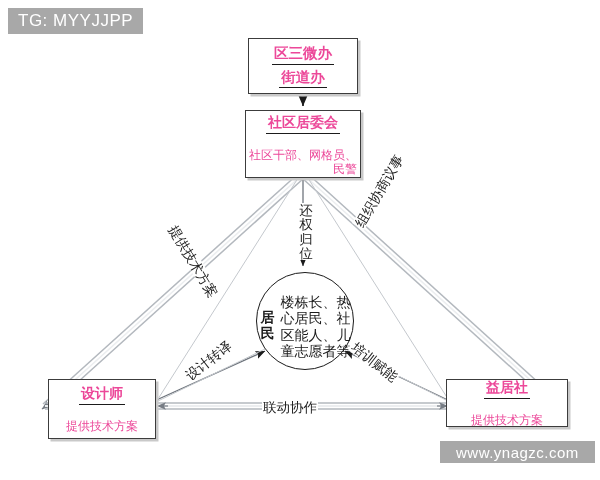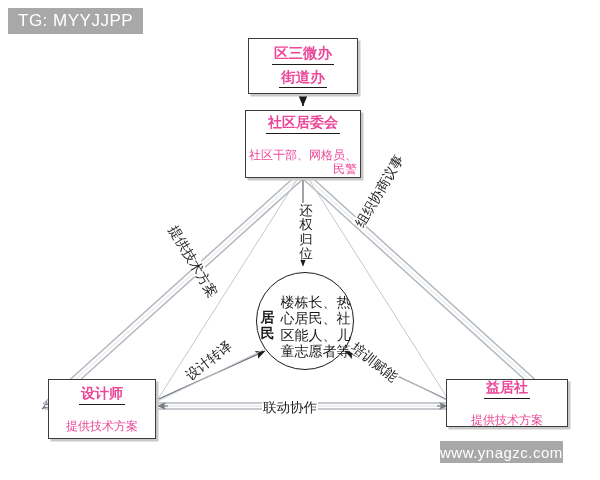--- a/index.html
+++ b/index.html
@@ -40,21 +40,21 @@
     left: 8px;
     top: 8px;
     height: 26px;
     padding: 0 10px;
     font-size: 17px;
   }
   #wm-bottom {
     left: 440px;
     top: 441px;
     height: 22px;
-    padding: 0 0;
+    padding: 0 16px;
     font-size: 15px;
   }
   
   .node-box {
     position: absolute;
     box-sizing: border-box;
     background: #ffffff;
     border: 1.5px solid #3c3c3c;
     box-shadow: 2.5px 2.5px 0 0 #c9c9c9;
     display: flex;

